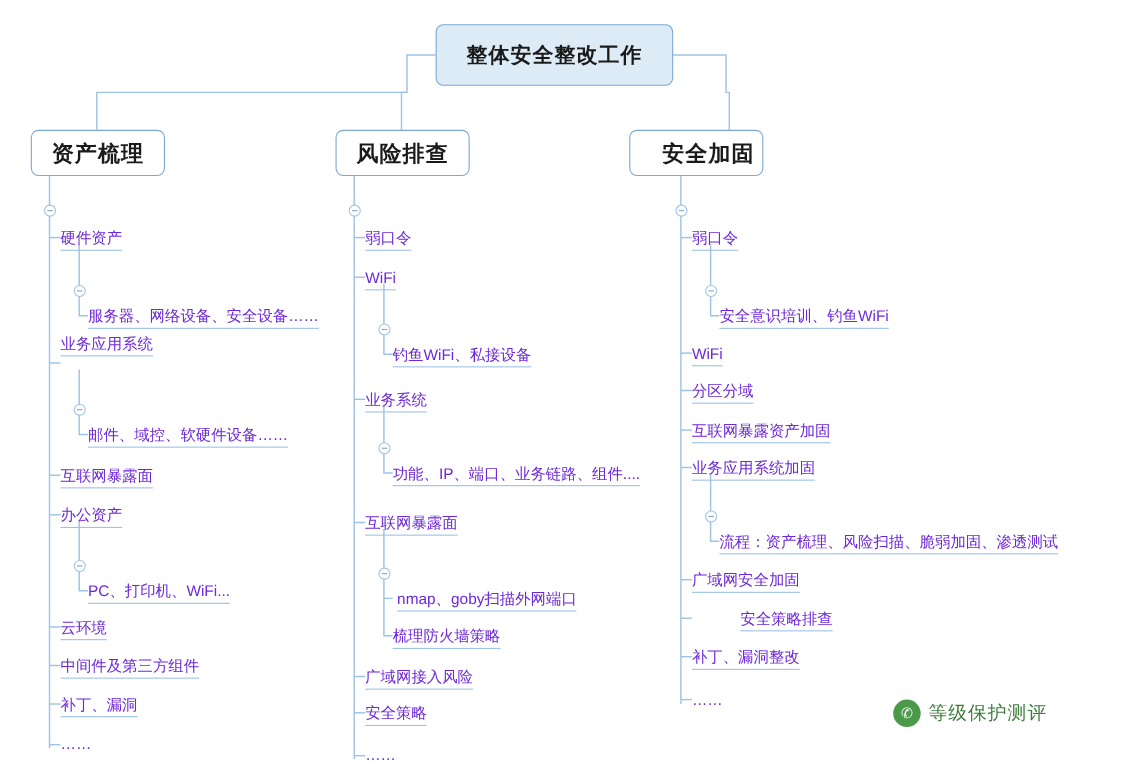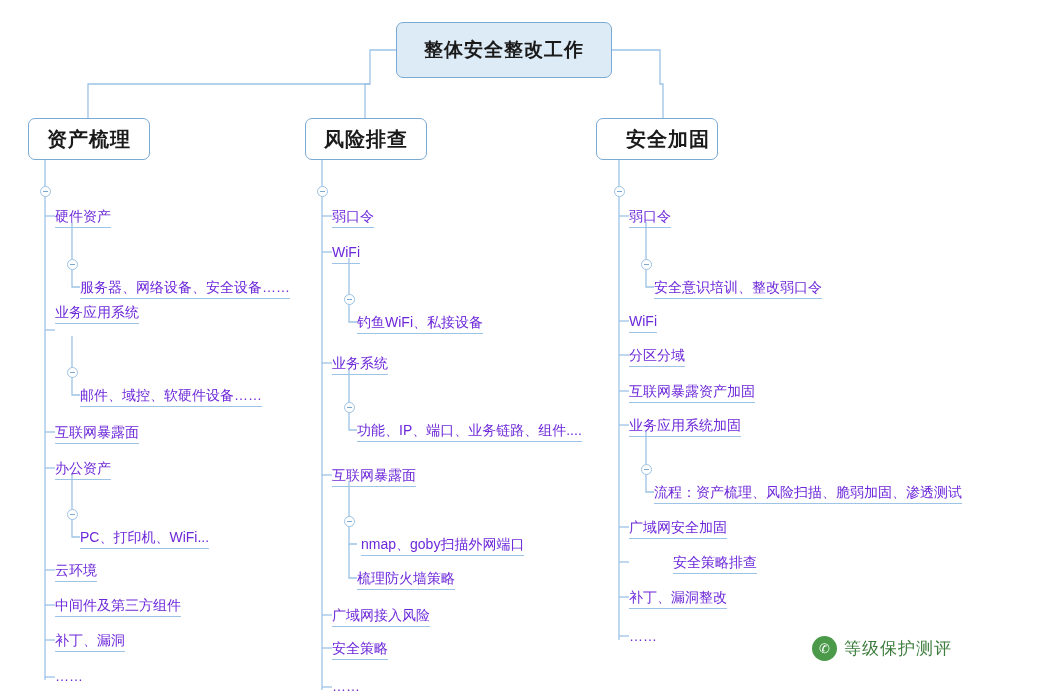--- a/index.html
+++ b/index.html
@@ -205,28 +205,28 @@
   <div class="toggle" style="left:344px; top:402px;"></div>
   <div class="leaf" style="left:357px; top:422px;">功能、IP、端口、业务链路、组件....</div>
   <div class="leaf" style="left:332px; top:467px;">互联网暴露面</div>
   <div class="toggle" style="left:344px; top:516px;"></div>
   <div class="leaf" style="left:361px; top:536px;">nmap、goby扫描外网端口</div>
   <div class="leaf" style="left:357px; top:570px;">梳理防火墙策略</div>
   <div class="leaf" style="left:332px; top:607px;">广域网接入风险</div>
   <div class="leaf" style="left:332px; top:640px;">安全策略</div>
   <div class="leaf plain" style="left:332px; top:678px;">……</div>
 
-  <div class="node l1-node" style="left:596px; top:118px; width:122px; height:42px;padding-left:22px;">
+  <div class="node l1-node" style="left:572px; top:118px; width:122px; height:42px;padding-left:22px;">
     <span>安全加固</span>
   </div>
   <div class="toggle" style="left:614px; top:186px;"></div>
 
   <div class="leaf" style="left:629px; top:208px;">弱口令</div>
   <div class="toggle" style="left:641px; top:259px;"></div>
-  <div class="leaf" style="left:654px; top:279px;">安全意识培训、整改弱口令</div>
+  <div class="leaf" style="left:654px; top:279px;">安全意识培训、钓鱼WiFi</div>
   <div class="leaf" style="left:629px; top:313px;">WiFi</div>
   <div class="leaf" style="left:629px; top:347px;">分区分域</div>
   <div class="leaf" style="left:629px; top:383px;">互联网暴露资产加固</div>
   <div class="leaf" style="left:629px; top:417px;">业务应用系统加固</div>
   <div class="toggle" style="left:641px; top:464px;"></div>
   <div class="leaf" style="left:654px; top:484px;">流程：资产梳理、风险扫描、脆弱加固、渗透测试</div>
   <div class="leaf" style="left:629px; top:519px;">广域网安全加固</div>
   <div class="leaf" style="left:629px; top:554px;margin-left:44px;">安全策略排查</div>
   <div class="leaf" style="left:629px; top:589px;">补丁、漏洞整改</div>
   <div class="leaf plain" style="left:629px; top:628px;">……</div>

